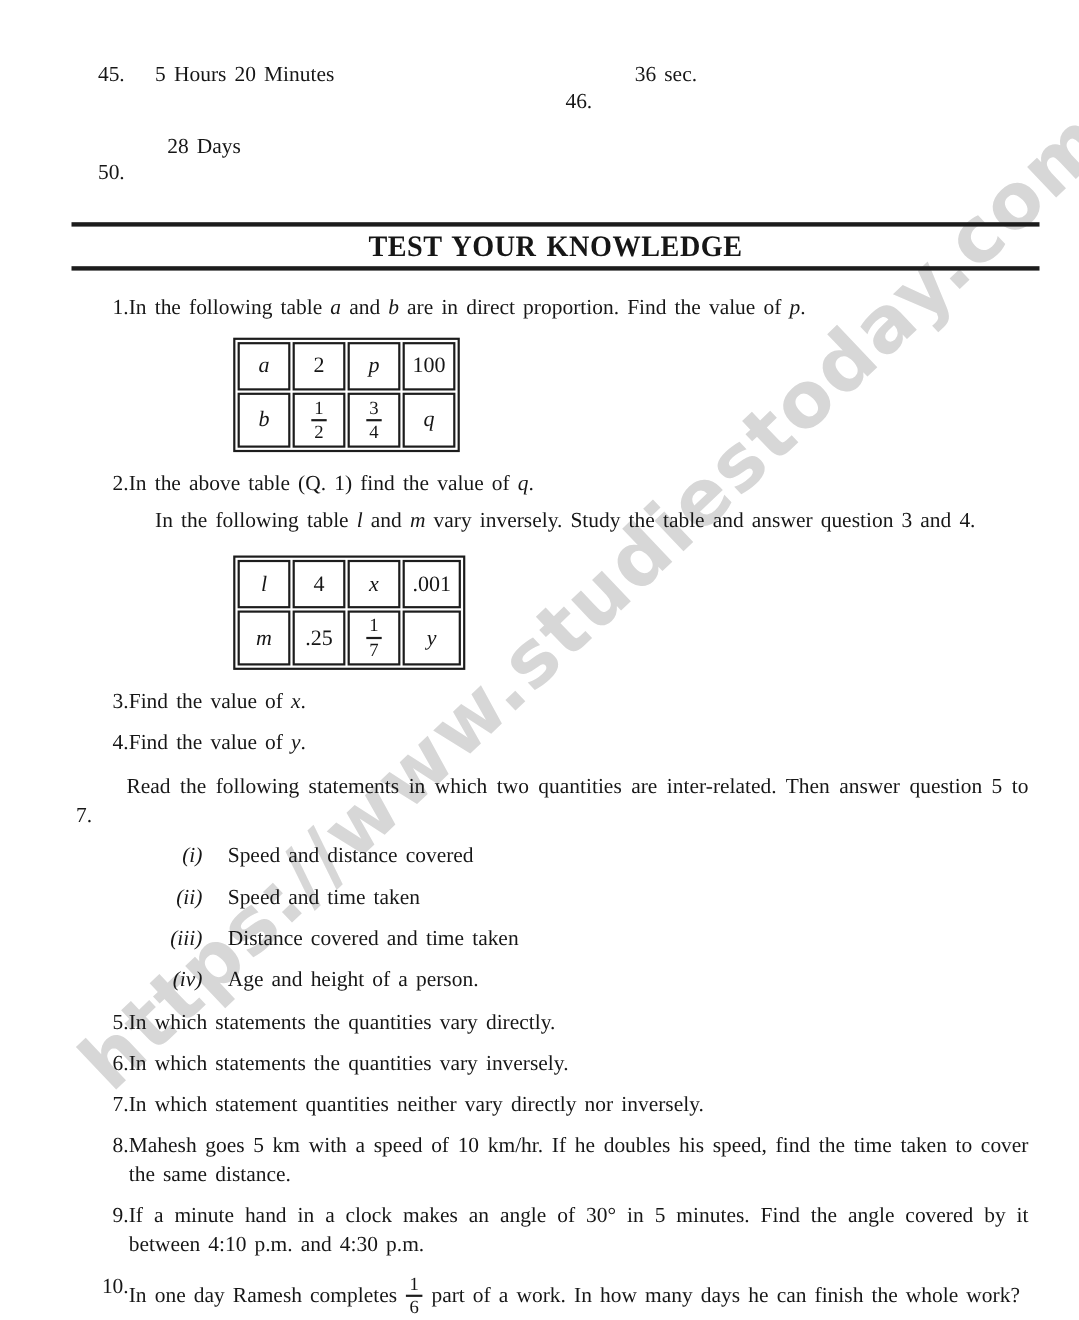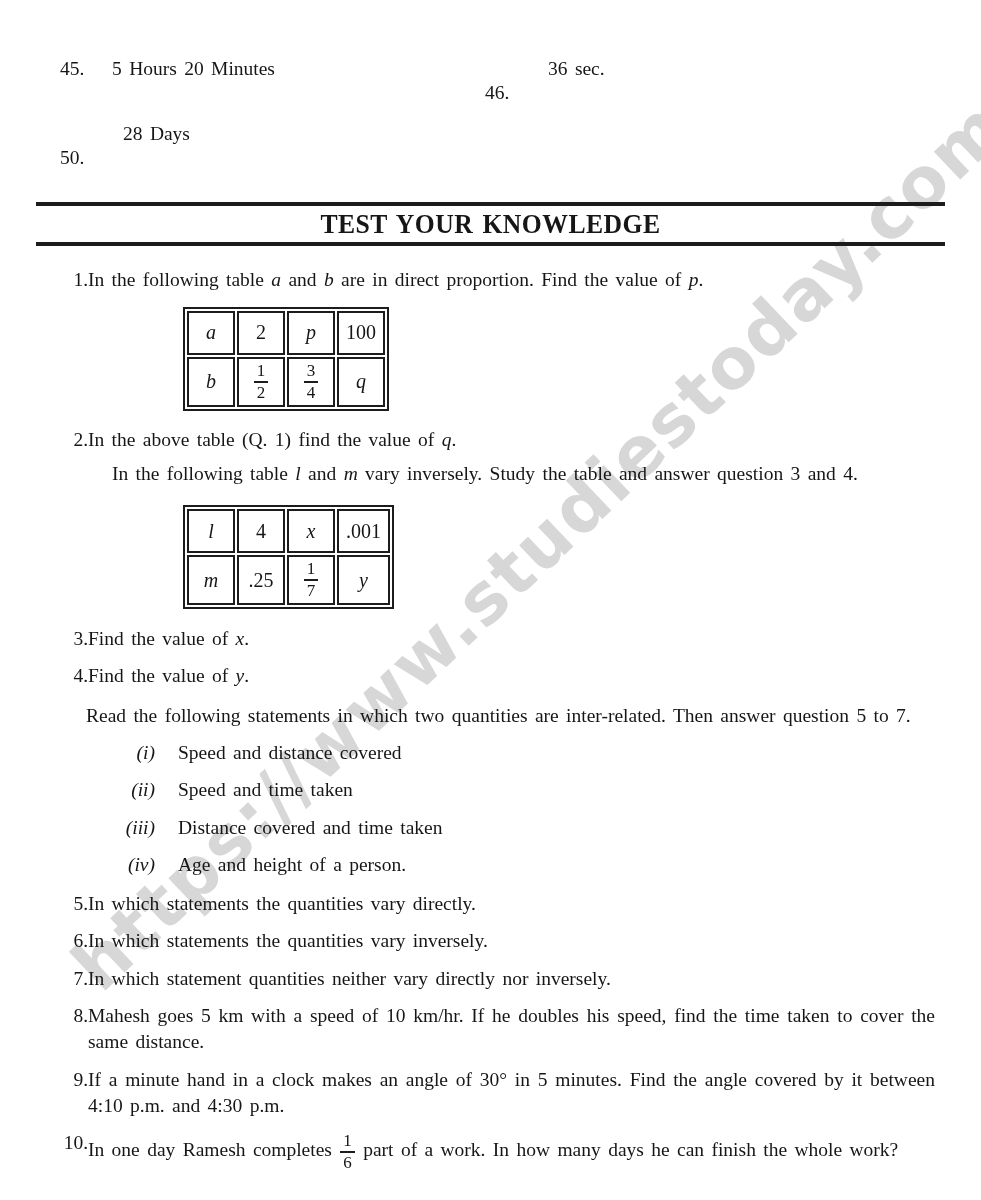--- a/index.html
+++ b/index.html
@@ -9,21 +9,21 @@
     font-family:"Liberation Serif", serif;
     font-size:19.5px; line-height:1.35; word-spacing:2.5px;
   }
   .watermark {
     position:absolute; left:85px; top:930px;
     transform:rotate(-43.5deg); transform-origin:left center;
     font-family:"DejaVu Sans", sans-serif; font-weight:bold;
     font-size:70px; letter-spacing:2px; white-space:nowrap;
     color:#d7d7d7; z-index:0; user-select:none;
   }
-  .content { position:relative; z-index:1; }
+  .content { position:relative; z-index:1;padding-left:29px; }
 
   
   .answers { display:grid; grid-template-columns:425px 1fr; row-gap:15px; padding:56px 40px 0 60px; }
   .ans-item { display:flex; }
   .ans-num { flex:0 0 52px; }
   .ans-item.right .ans-num { flex:0 0 63px;margin-top:24px; }
 
   
   .rule { height:4px; background:#1c1c1c; margin:0 36px; }
   .rule.top { margin-top:30px; }

